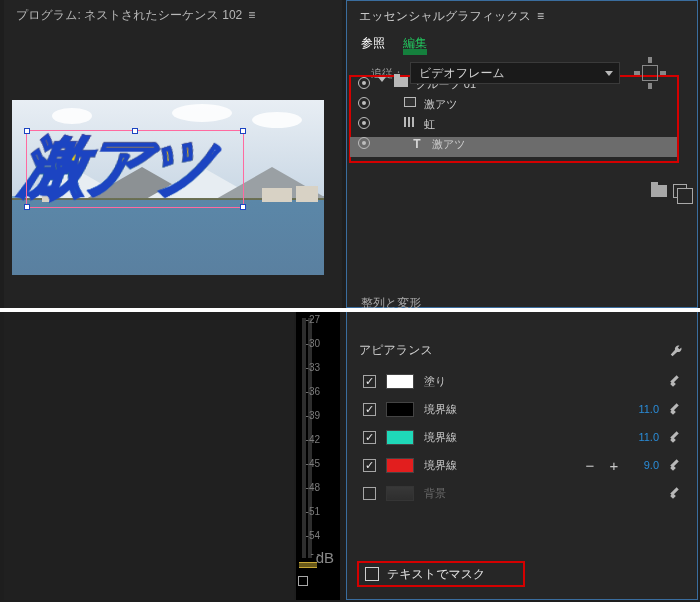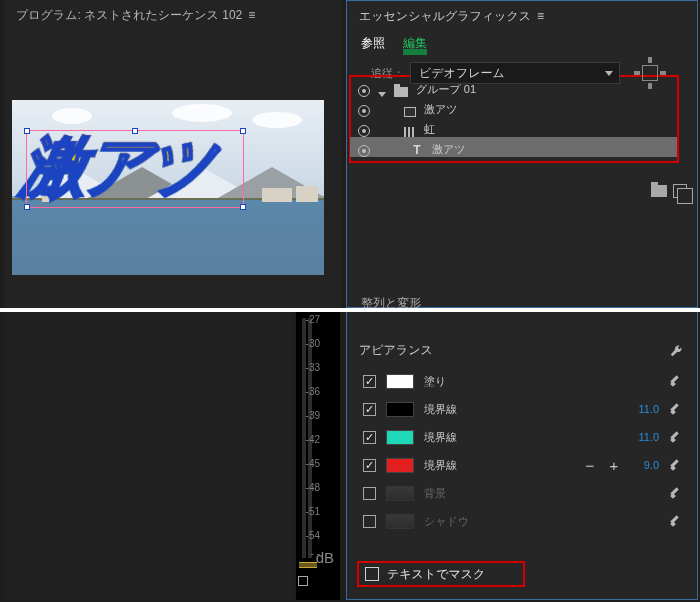--- a/index.html
+++ b/index.html
@@ -61,21 +61,21 @@
   background:#262626; border:1px solid #3a6d9e;
 }
 .eg-header { height:30px; display:flex; align-items:center; padding-left:12px; color:#c8c8c8;}
 .tabs { display:flex; gap:18px; padding:4px 0 0 14px; height:24px; }
 .tab { color:#ffffff; cursor:pointer; padding-bottom:4px;}
 .tab.active { color:#22c55e; border-bottom:6px solid #15803d; }
 
 .layerbox { position:absolute; left:2px; top:74px; width:330px; height:88px;
   border:2px solid #d40000; }
 .layers { position:absolute; left:3px; top:76px; width:327px; }
-.layer-row { height:20px; display:flex; align-items:flex-end; padding-left:8px; gap:8px; }
+.layer-row { height:20px; display:flex; align-items:flex-start; padding-left:8px; gap:8px; }
 .layer-row.selected { background:#6c6c6c; }
 .eye { width:12px; height:12px; border:1px solid #bdbdbd; border-radius:50%; position:relative; }
 .eye::after{content:"";position:absolute;left:3px;top:3px;width:4px;height:4px;background:#bdbdbd;border-radius:50%;}
 .arrow-down { width:0;height:0;border-left:4px solid transparent;border-right:4px solid transparent;border-top:5px solid #b8b8b8; }
 .folder-icon{width:14px;height:10px;background:#b8b8b8;position:relative;}
 .folder-icon::before{content:"";position:absolute;left:0;top:-3px;width:6px;height:3px;background:#b8b8b8;}
 .clip-icon{width:12px;height:10px;border:1px solid #b8b8b8;background:#303030;}
 .text-icon{font-weight:bold;color:#d8d8d8;font-size:12px;width:14px;text-align:center;}
 .bars-icon{width:12px;height:10px;background:repeating-linear-gradient(90deg,#b8b8b8 0 2px,transparent 2px 4px);}
 .layer-label{color:#cfcfcf;font-size:11px;}
@@ -284,25 +284,18 @@
   </div>
 
   <div class="prop-row">
     <span class="chk"></span>
     <span class="swatch disabled"></span>
     <span class="prop-label disabled">背景</span>
     <span style="width:56px"></span>
     <span class="picker"></span>
   </div>
 
-  <div class="prop-row">
-    <span class="chk"></span>
-    <span class="swatch disabled"></span>
-    <span class="prop-label disabled">シャドウ</span>
-    <span style="width:56px"></span>
-    <span class="picker"></span>
-  </div>
 
   <div class="maskbox">
     <span class="chk"></span>
     <span style="color:#e4e4e4;font-size:12px;">テキストでマスク</span>
   </div>
 </div>
 
 </body></html>

